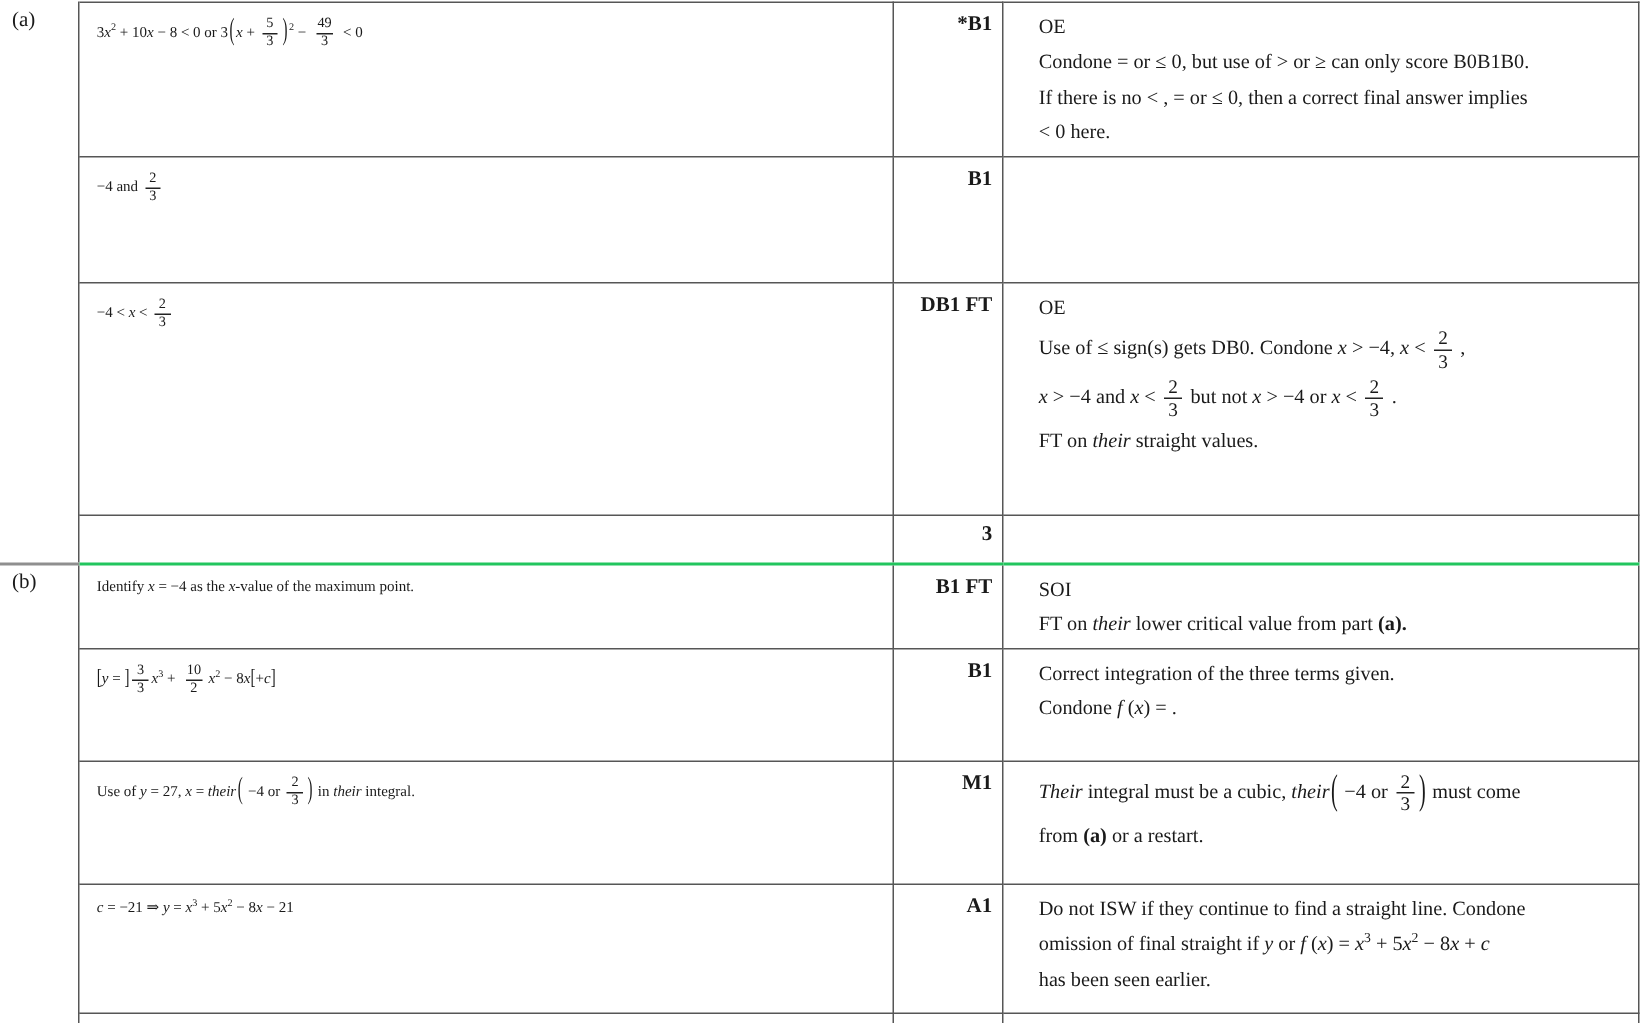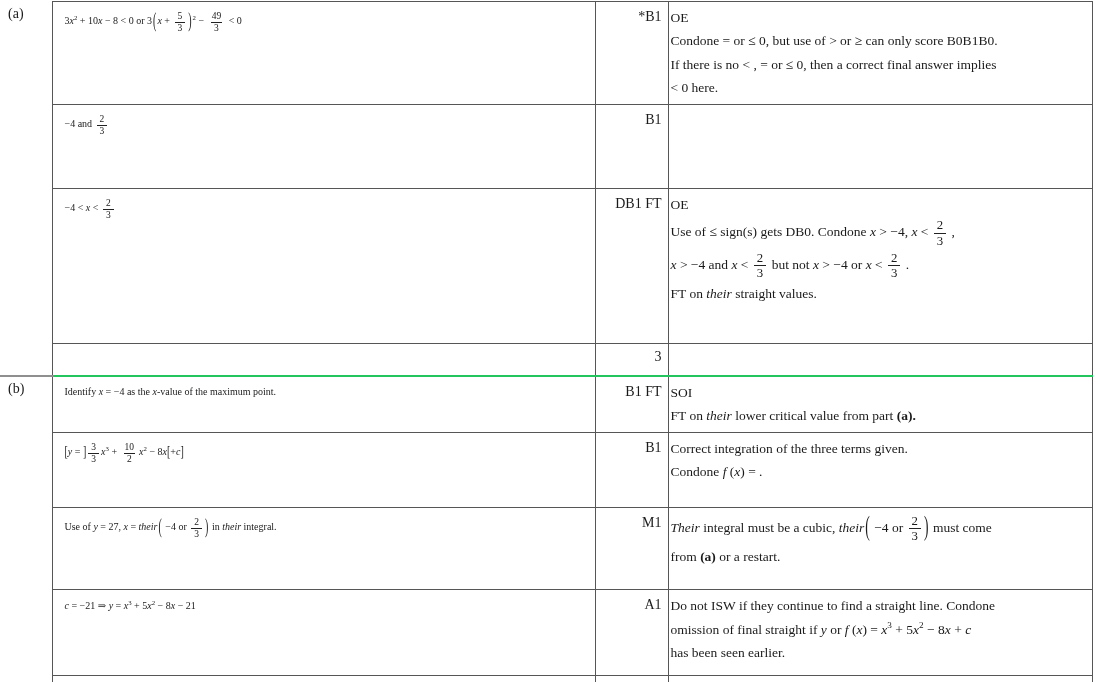--- a/index.html
+++ b/index.html
@@ -18,22 +18,22 @@
   col.c-gui{width:424px}
 
   td{vertical-align:top;overflow:hidden;}
   td.ans,td.mark,td.gui{border:1px solid #565656;}
   td.part{border:none;border-right:1px solid #565656;padding:4px 0 0 8px;font-size:14px;}
 
   tr.sec td{border-top:2px solid #22c55e;}
   tr.sec td.part{border-top:2px solid #8f8f8f;}
 
   td.ans{padding:9px 8px 3px 12px;font-size:10px;}
-  td.gui{padding:6px 8px 3px 2px;font-size:13.5px;line-height:1.5;}
-  td.mark{font-weight:normal;text-align:right;padding:7px 6px 0 2px;font-size:14px;line-height:1.2;}
+  td.gui{padding:6px 8px 3px 24px;font-size:13.5px;line-height:1.5;}
+  td.mark{font-weight:bold;text-align:right;padding:7px 6px 0 2px;font-size:14px;line-height:1.2;}
   td.mark.total{padding-top:5px;}
 
   tr.h95{height:95px} tr.h67{height:84px} tr.h155{height:155px} tr.h32{height:32px}
   tr.h53{height:53px} tr.h75{height:75px} tr.h82{height:82px} tr.h86{height:86px} tr.h31{height:31px}
 
   .mline{margin:0 0 3px 0;}
   .it{font-style:italic;}
   .bd{font-weight:bold;}
   sup{font-size:0.68em;}
   .frac{

